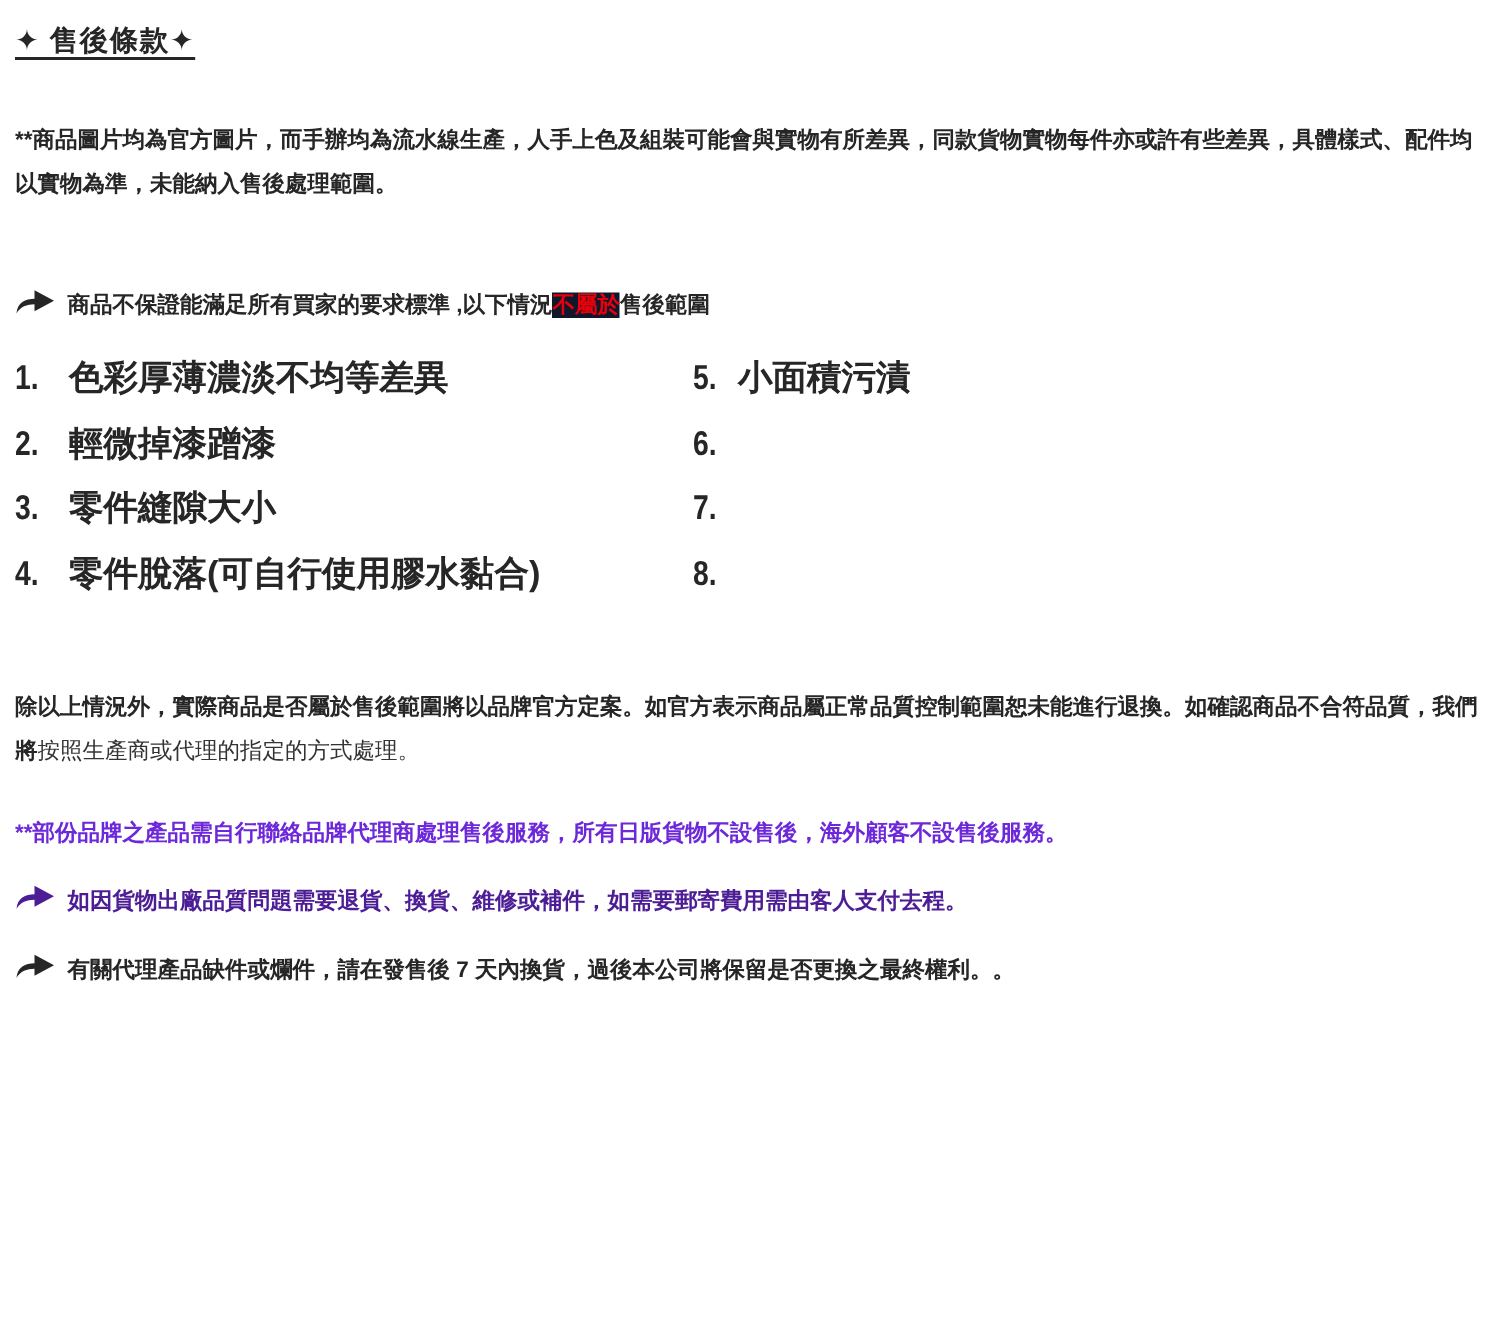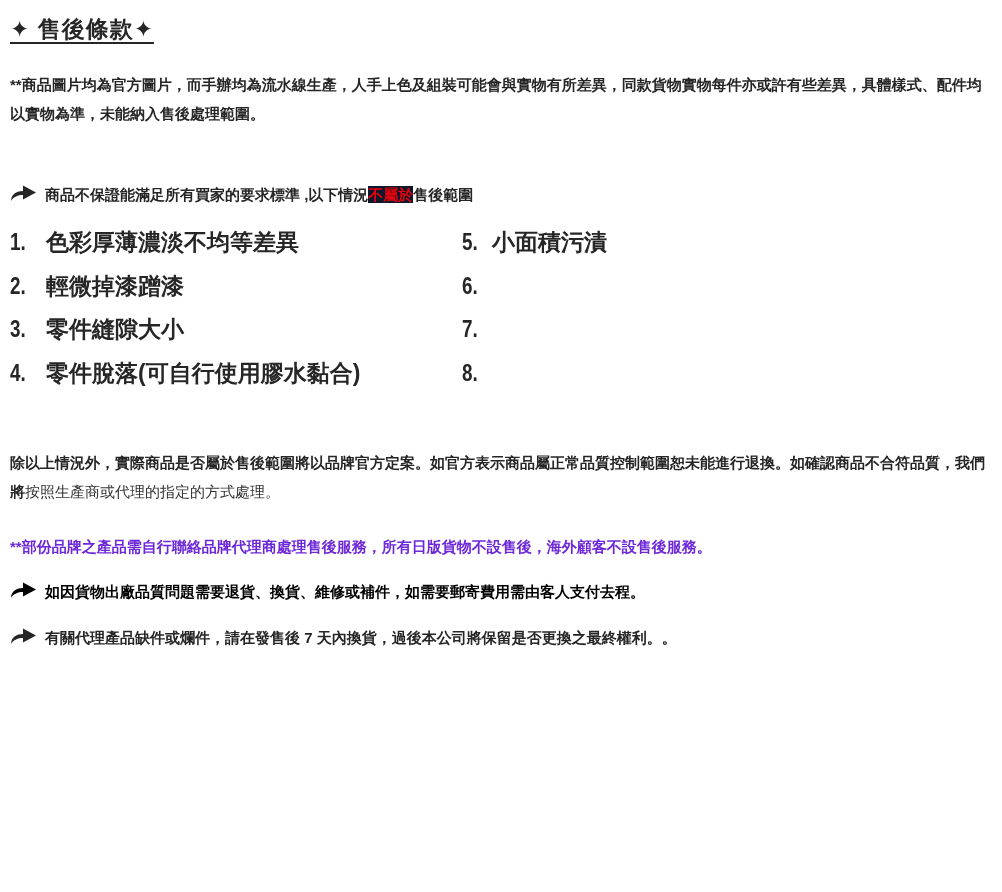--- a/index.html
+++ b/index.html
@@ -15,27 +15,27 @@
   }
   .page {
     box-sizing: border-box;
     width: 1002px;
     height: 892px;
     padding: 10px 14px 0 10px;
     overflow: hidden;
   }
   .doc-title {
     display: inline-block;
-    font-size: 23px;
+    font-size: 19px;
     font-weight: 700;
     letter-spacing: 1px;
     text-decoration: underline;
     text-decoration-thickness: 2px;
     text-underline-offset: 5px;
-    margin: 4px 0 26px 0;
+    margin: 4px 0 40px 0;
   }
   p, .para {
     font-size: 15px;
     font-weight: 700;
     line-height: 1.92;
     margin: 0;
   }
   .intro { margin-bottom: 52px; }
   .notice-line { margin-bottom: 20px; }
   .highlight {
@@ -69,21 +69,21 @@
     flex: 0 0 auto;
     width: 36px;
     transform: scaleX(0.82);
     transform-origin: left;
     letter-spacing: 0;
   }
   .col-right .num { width: 30px; }
   .policy { margin-bottom: 26px; }
   .policy .regular { font-weight: 400; color: #333333; }
   .red-note { color: #6d28d9; margin-bottom: 16px; }
-  .gray-note { color: #000000; margin-bottom: 18px; }
+  .gray-note { color: #4c1d95; margin-bottom: 18px; }
   .packaging-note { margin-bottom: 14px; }
   .exchange-note { margin-bottom: 14px; }
 </style>
 </head>
 <body>
 
 <div class="page">
 
   <h1 class="doc-title">✦ 售後條款✦</h1>
 

